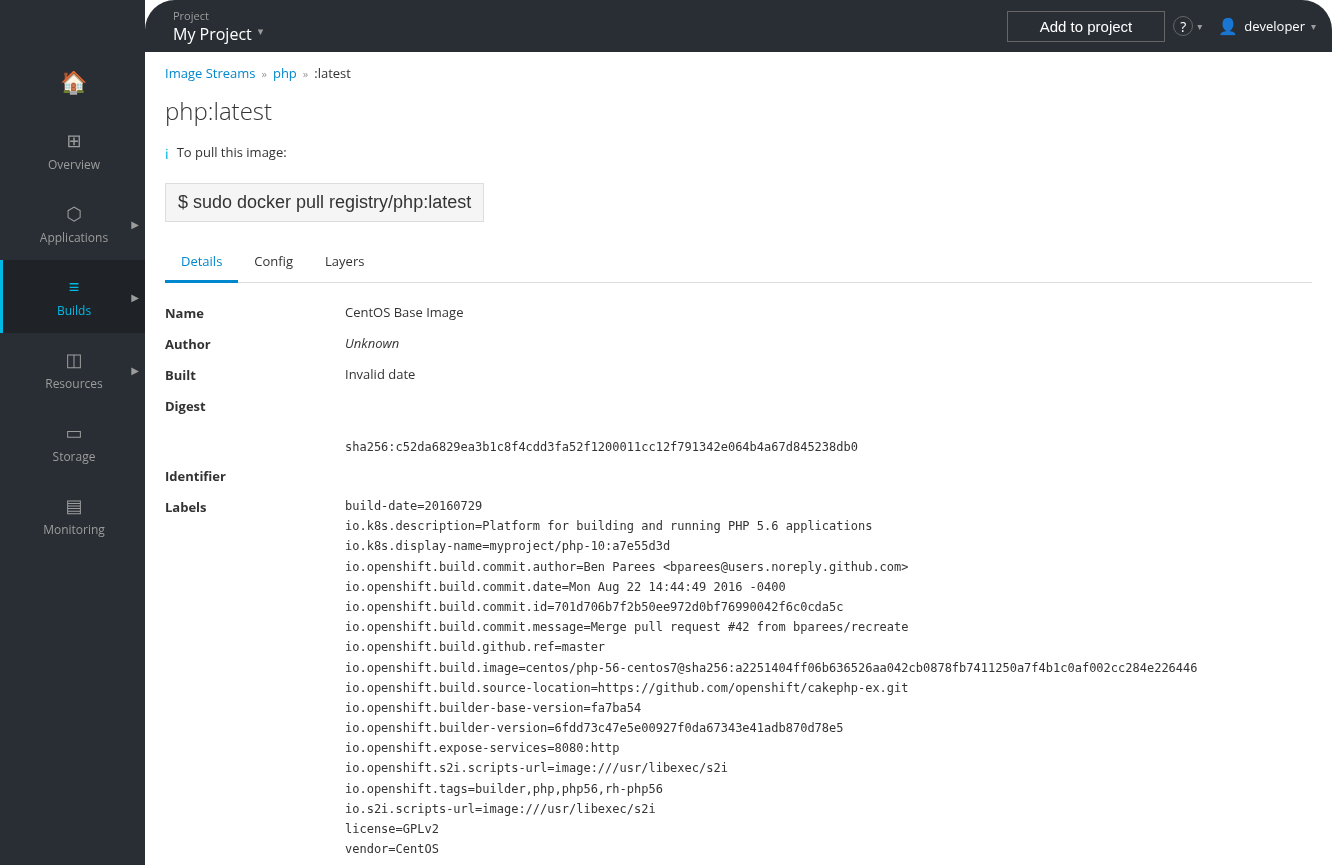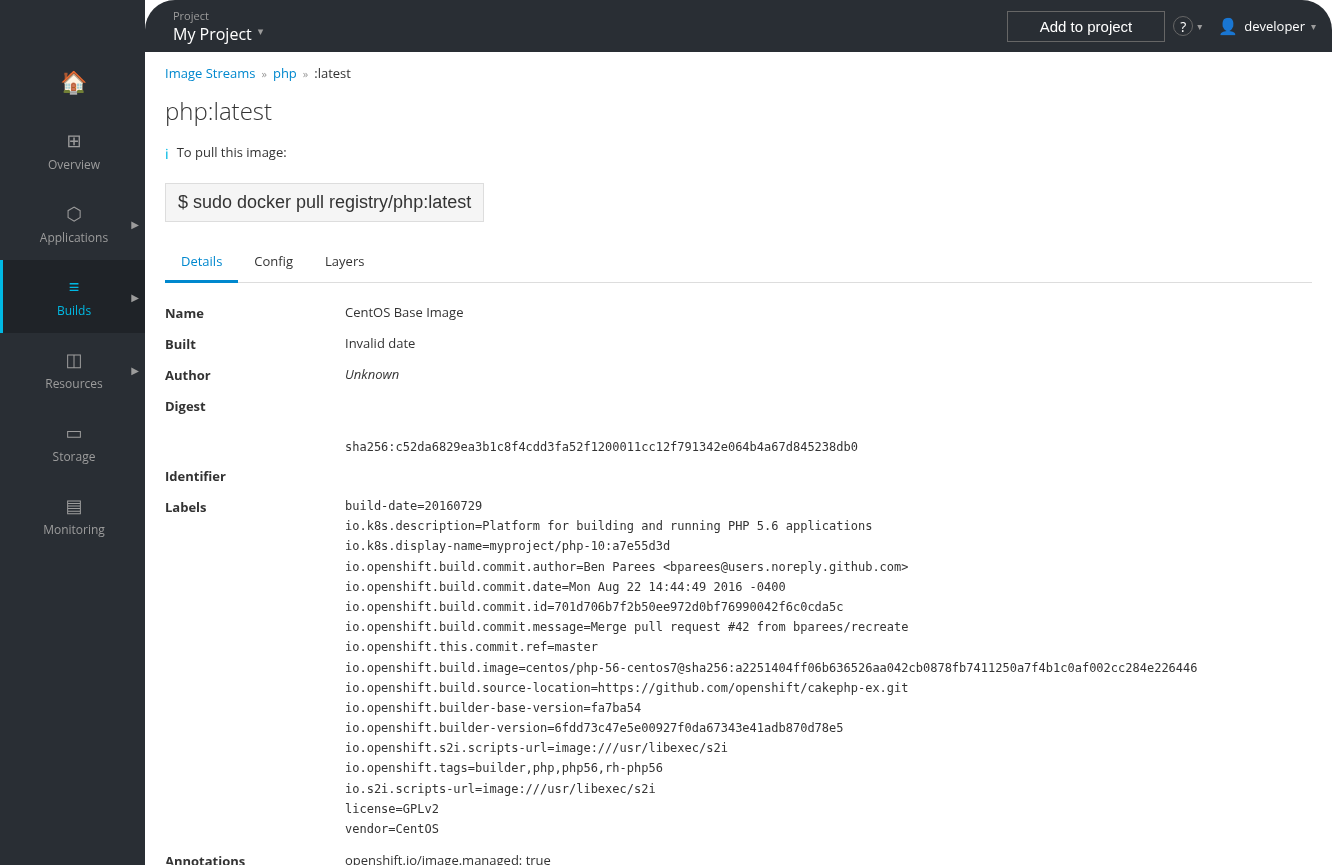--- a/index.html
+++ b/index.html
@@ -282,27 +282,27 @@
 
       
       <div class="details-table">
 
         <div class="detail-row">
           <span class="detail-label">Name</span>
           <span class="detail-value">CentOS Base Image</span>
         </div>
 
         <div class="detail-row">
+          <span class="detail-label">Author</span>
+          <span class="detail-value italic">Unknown</span>
+        </div>
+
+        <div class="detail-row">
           <span class="detail-label">Built</span>
           <span class="detail-value">Invalid date</span>
-        </div>
-
-        <div class="detail-row">
-          <span class="detail-label">Author</span>
-          <span class="detail-value italic">Unknown</span>
         </div>
 
         <div class="detail-row">
           <span class="detail-label">Digest</span>
           <span class="detail-value mono">sha256:c52da6829ea3b1c8f4cdd3fa52f1200011cc12f791342e064b4a67d845238db0</span>
         </div>
 
         <div class="detail-row">
           <span class="detail-label">Identifier</span>
           <span class="detail-value"></span>
@@ -312,25 +312,26 @@
           <span class="detail-label">Labels</span>
           <div class="detail-value labels-block">
 
           <span>build-date=20160729</span>
               <span>io.k8s.description=Platform for building and running PHP 5.6 applications</span>
               <span>io.k8s.display-name=myproject/php-10:a7e55d3d</span>
               <span>io.openshift.build.commit.author=Ben Parees &lt;bparees@users.noreply.github.com&gt;</span>
               <span>io.openshift.build.commit.date=Mon Aug 22 14:44:49 2016 -0400</span>
               <span>io.openshift.build.commit.id=701d706b7f2b50ee972d0bf76990042f6c0cda5c</span>
               <span>io.openshift.build.commit.message=Merge pull request #42 from bparees/recreate</span>
-              <span>io.openshift.this.commit.ref=master</span>
+              <span>io.openshift.build.github.ref=master</span>
               <span>io.openshift.build.image=centos/php-56-centos7@sha256:a2251404ff06b636526aa042cb0878fb7411250a7f4b1c0af002cc284e226446</span>
               <span>io.openshift.build.source-location=https://github.com/openshift/cakephp-ex.git</span>
               <span>io.openshift.builder-base-version=fa7ba54</span>
               <span>io.openshift.builder-version=6fdd73c47e5e00927f0da67343e41adb870d78e5</span>
+              <span>io.openshift.expose-services=8080:http</span>
               <span>io.openshift.s2i.scripts-url=image:///usr/libexec/s2i</span>
               <span>io.openshift.tags=builder,php,php56,rh-php56</span>
               <span>io.s2i.scripts-url=image:///usr/libexec/s2i</span>
               <span>license=GPLv2</span>
               <span>vendor=CentOS</span>
             </div>
         </div>
 
         <div class="detail-row">
           <span class="detail-label">Annotations</span>

